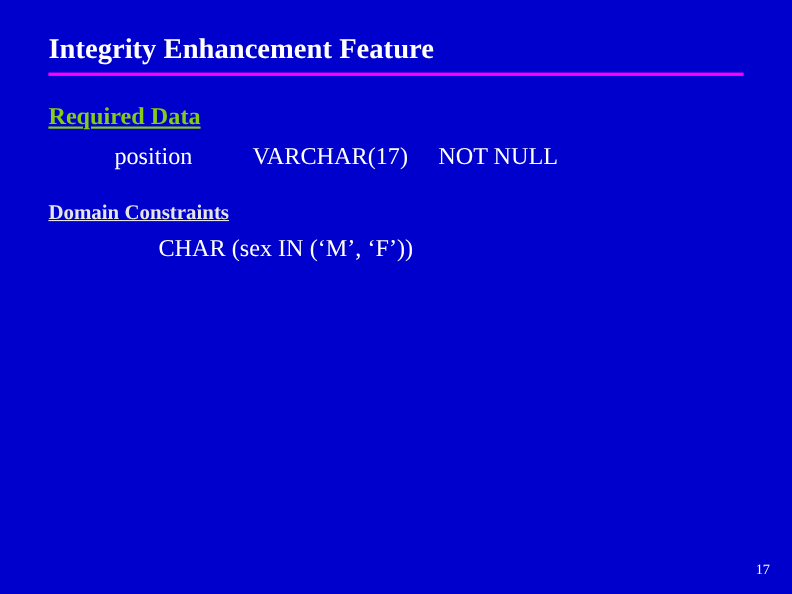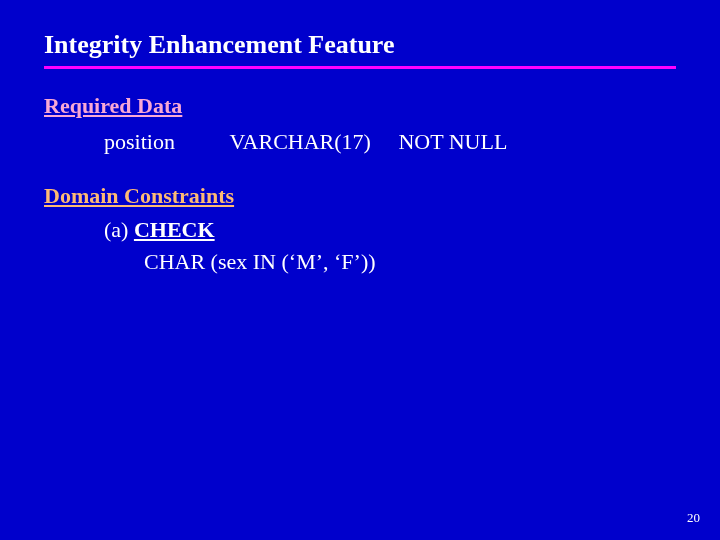--- a/index.html
+++ b/index.html
@@ -44,21 +44,21 @@
     }
 
     .content-section {
       padding-left: 0;
     }
 
     .required-data-heading {
       font-size: 22px;
       font-weight: bold;
       text-decoration: underline;
-      color: #f9a8d4;
+      color: #84cc16;
       margin-bottom: 10px;
     }
 
     .code-line {
       font-size: 22px;
       color: white;
       margin-bottom: 6px;
       white-space: nowrap;
     }
 
@@ -72,24 +72,24 @@
 
     .indent-3 {
       padding-left: 100px;
     }
 
     .domain-section {
       margin-top: 28px;
     }
 
     .domain-heading {
-      font-size: 22px;
+      font-size: 19px;
       font-weight: bold;
       text-decoration: underline;
-      color: #fdba74;
+      color: #e5e5e5;
       margin-bottom: 8px;
     }
 
     .check-label {
       font-size: 22px;
       color: white;
       margin-bottom: 6px;
     }
 
     .check-label .check-underline {
@@ -121,23 +121,20 @@
       <span>position</span>
       &nbsp;&nbsp;&nbsp;&nbsp;&nbsp;&nbsp;&nbsp;&nbsp;
       <span>VARCHAR(17)</span>
       &nbsp;&nbsp;&nbsp;
       <span>NOT NULL</span>
     </div>
   </div>
 
   <div class="domain-section">
     <div class="domain-heading">Domain Constraints</div>
-    <div class="check-label indent-1">
-      <span>(a) </span><span class="check-underline">CHECK</span>
-    </div>
     <div class="code-line indent-3">
       <span>CHAR (sex IN (‘M’, ‘F’))</span>
     </div>
   </div>
 
-  <div class="page-number">20</div>
+  <div class="page-number">17</div>
 
 </div>
 
 </body></html>

